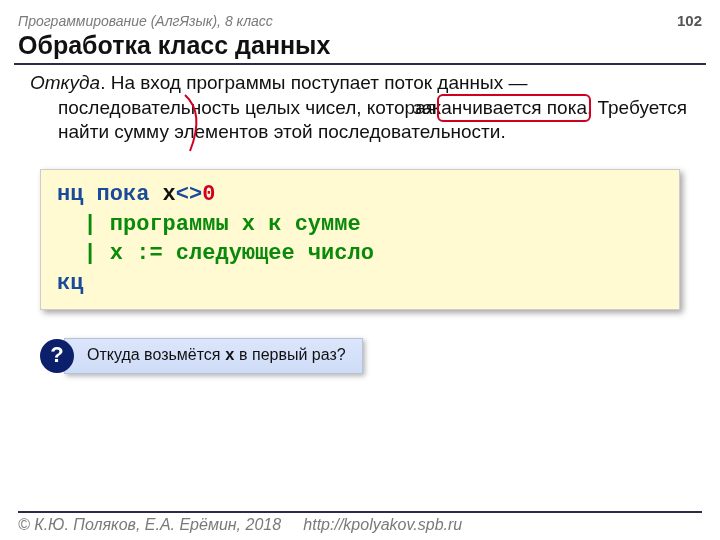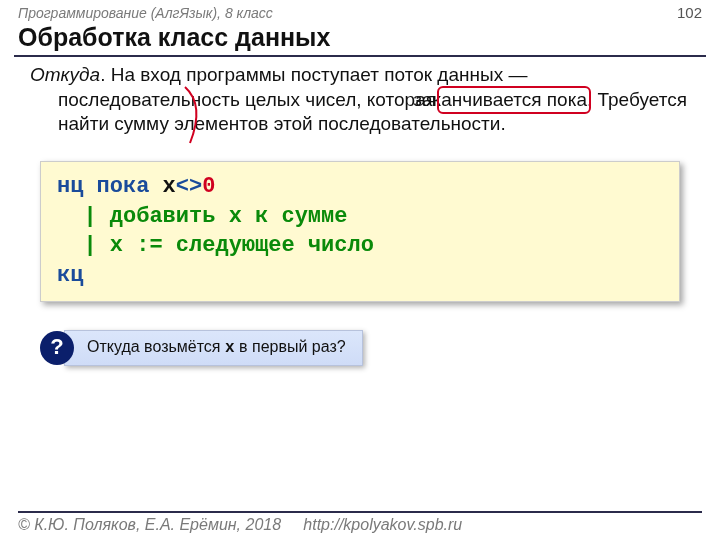--- a/index.html
+++ b/index.html
@@ -8,28 +8,28 @@
     height: 540px;
     font-family: Arial, sans-serif;
     background: #fff;
     position: relative;
     overflow: hidden;
   }
   .header-row {
     display: flex;
     justify-content: space-between;
     align-items: baseline;
-    padding: 4px 18px 0 18px;
+    padding: 12px 18px 0 18px;
     font-style: italic;
     color: #7a7a7a;
     font-size: 14px;
   }
   .page-num {
     font-style: normal;
-    font-weight: normal;
+    font-weight: bold;
     color: #555;
     font-size: 15px;
     margin-left: 38px;
   }
   .title {
     font-size: 25px;
     font-weight: bold;
     color: #111;
     padding: 2px 18px 3px 18px;
   }
@@ -141,21 +141,21 @@
   <div class="task-container">
     <p style="padding-left:28px; text-indent:-28px;">
       <span class="task-label">Откуда</span><span>. На вход программы поступает поток данных — последовательность целых чисел, которая </span><span class="highlight-wrap"><span>заканчивается пока</span><span class="highlight-box"></span></span><span>. Требуется найти сумму элементов этой последовательности.</span>
     </p>
     <svg class="callout-line" viewBox="0 0 70 60">
       <path d="M 35 2 Q 55 20 40 58" stroke="#d00020" stroke-width="2" fill="none"></path>
     </svg>
   </div>
 
   <div class="code-block"><span class="kw">нц пока</span><span> x</span><span class="kw">&lt;&gt;</span><span class="zero">0</span>
-<span class="cmt">  | добавить x к сумме</span>
+<span class="cmt">  | программы x к сумме</span>
 <span class="cmt">  | x := следующее число</span>
 <span class="kw">кц</span></div>
 
   <div class="question-row">
     <div class="qmark">?</div>
     <div class="question-box">
       <span> Откуда возьмётся </span><span class="mono">x</span><span>  в первый раз?</span>
     </div>
   </div>
 </div>

